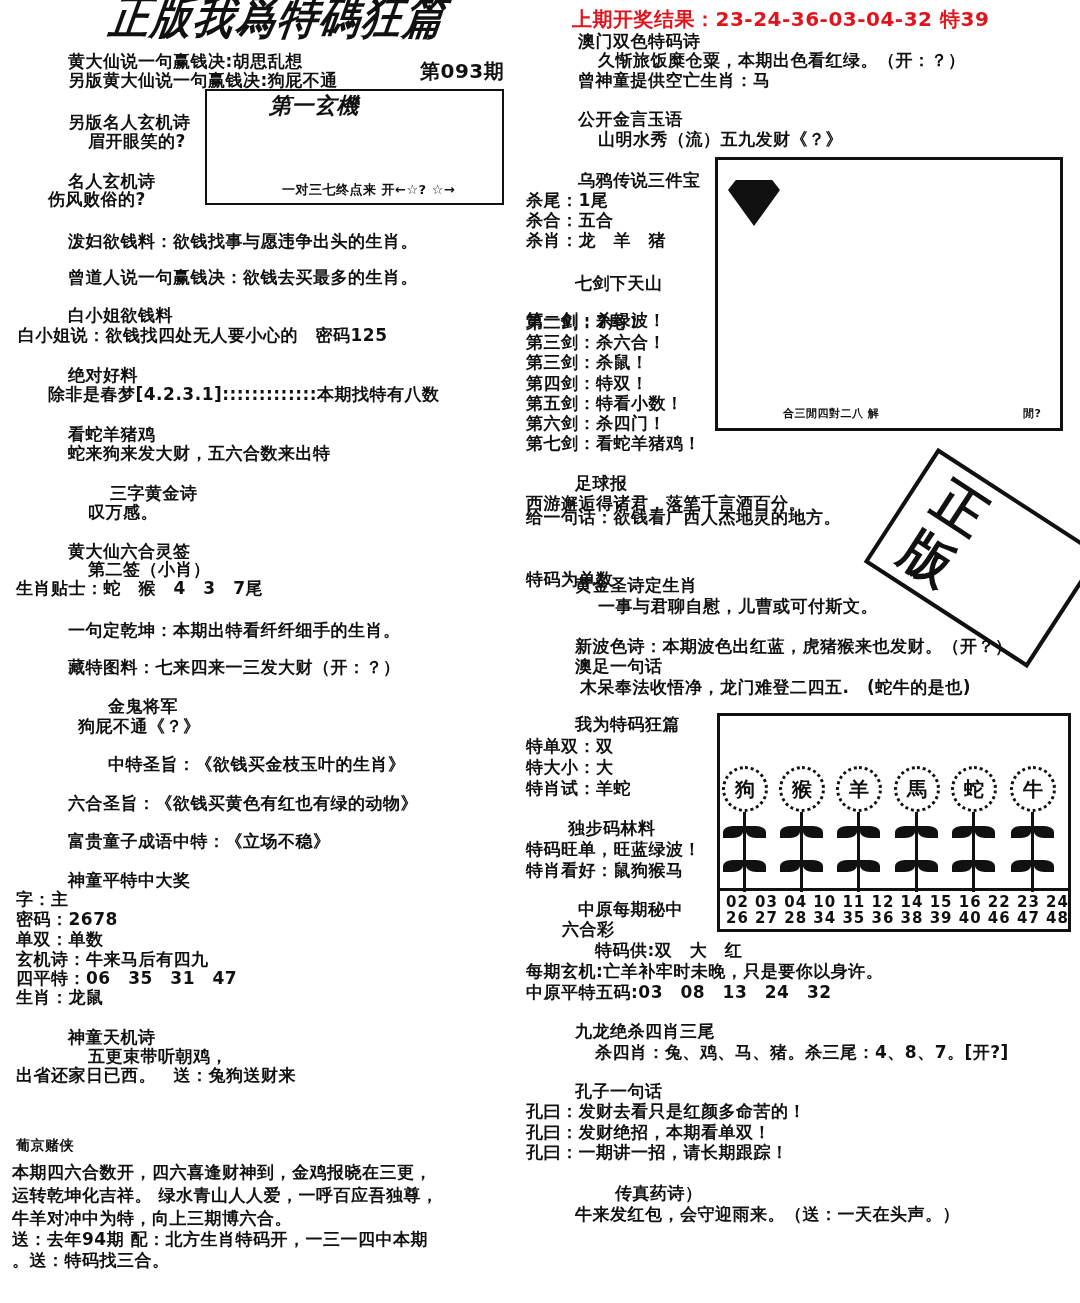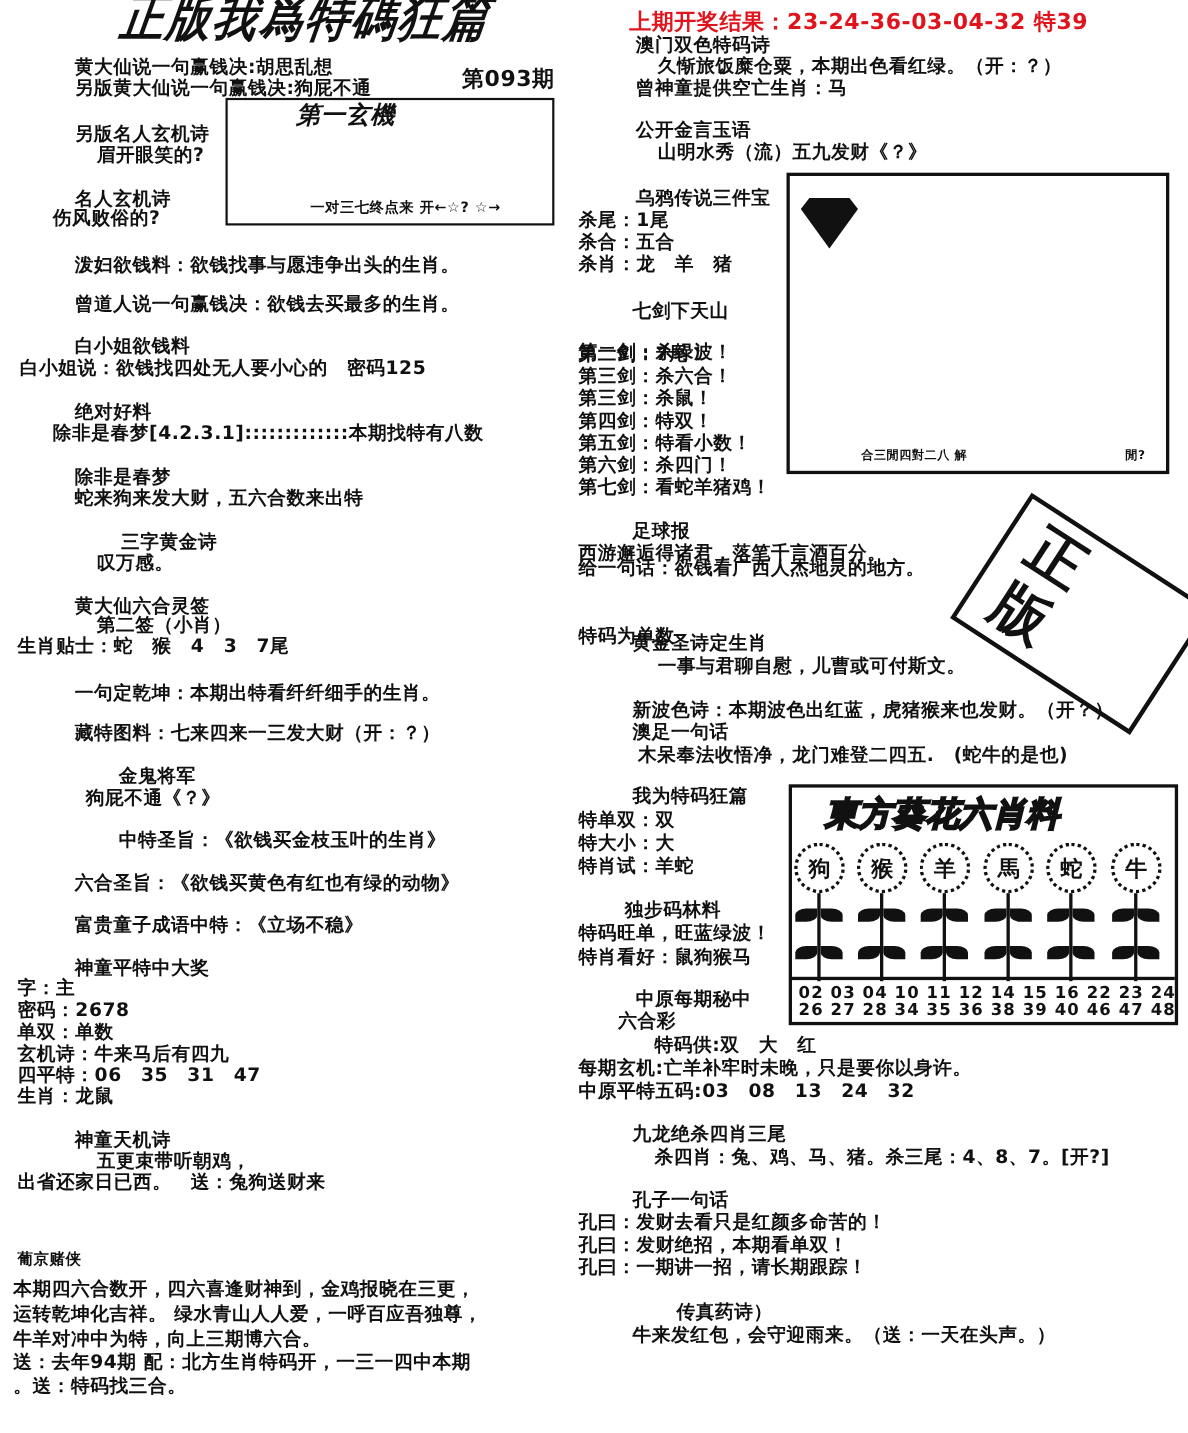--- a/index.html
+++ b/index.html
@@ -47,21 +47,21 @@
   <div class="t" style="left:62px;top:6px;font-size:22px;font-style:italic;font-weight:900;">第一玄機</div>
   <div class="t" style="left:75px;top:90px;font-size:13px;">一对三七终点来 开←☆? ☆→</div>
 </div>
 
 <div class="t" style="left:68px;top:232px;">泼妇欲钱料：欲钱找事与愿违争出头的生肖。</div>
 <div class="t" style="left:68px;top:268px;">曾道人说一句赢钱决：欲钱去买最多的生肖。</div>
 <div class="t" style="left:68px;top:306px;">白小姐欲钱料</div>
 <div class="t" style="left:18px;top:326px;">白小姐说：欲钱找四处无人要小心的　密码125</div>
 <div class="t" style="left:68px;top:366px;">绝对好料</div>
 <div class="t" style="left:48px;top:385px;">除非是春梦[4.2.3.1]:::::::::::::本期找特有八数</div>
-<div class="t" style="left:68px;top:425px;">除非是春梦</div>
+<div class="t" style="left:68px;top:425px;">看蛇羊猪鸡</div>
 <div class="t" style="left:68px;top:444px;">蛇来狗来发大财，五六合数来出特</div>
 <div class="t" style="left:110px;top:484px;">三字黄金诗</div>
 <div class="t" style="left:88px;top:503px;">叹万感。</div>
 
 <div class="t" style="left:68px;top:542px;">黄大仙六合灵签</div>
 <div class="t" style="left:88px;top:560px;">第二签（小肖）</div>
 <div class="t" style="left:16px;top:579px;">生肖贴士：蛇　猴　4　3　7尾</div>
 <div class="t" style="left:68px;top:621px;">一句定乾坤：本期出特看纤纤细手的生肖。</div>
 <div class="t" style="left:68px;top:658px;">藏特图料：七来四来一三发大财（开：？）</div>
 <div class="t" style="left:108px;top:697px;">金鬼将军</div>
@@ -131,21 +131,20 @@
 
 <div class="t" style="left:575px;top:715px;">我为特码狂篇</div>
 <div class="t" style="left:526px;top:737px;">特单双：双</div>
 <div class="t" style="left:526px;top:758px;">特大小：大</div>
 <div class="t" style="left:526px;top:779px;">特肖试：羊蛇</div>
 <div class="t" style="left:568px;top:819px;">独步码林料</div>
 <div class="t" style="left:526px;top:840px;">特码旺单，旺蓝绿波！</div>
 <div class="t" style="left:526px;top:861px;">特肖看好：鼠狗猴马</div>
 
 <div class="box thick" style="left:717px;top:713px;width:348px;height:213px;">
-  <div class="t outline" style="left:30px;top:8px;font-size:30px;line-height:34px;">東方葵花六肖料</div>
   <div class="flower" style="left:2px;top:50px;">
       <div class="petals">狗</div>
       <div class="stem">
         <span class="leaf" style="left:-20px;top:14px;"></span>
         <span class="leaf" style="left:3px;top:14px;transform:scaleX(-1);"></span>
         <span class="leaf" style="left:-20px;top:48px;"></span>
         <span class="leaf" style="left:3px;top:48px;transform:scaleX(-1);"></span>
       </div>
     </div>
   <div class="flower" style="left:59px;top:50px;">

